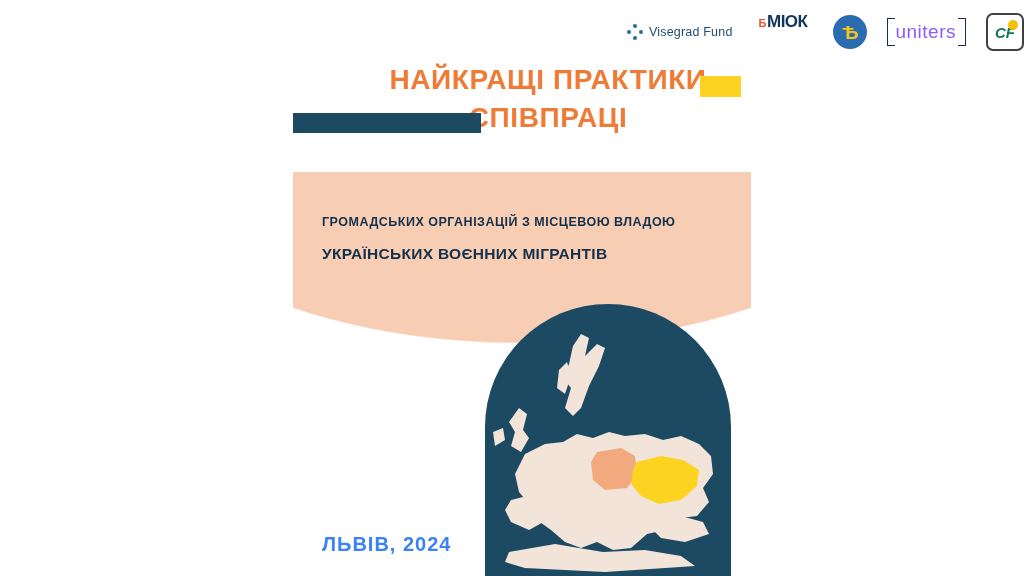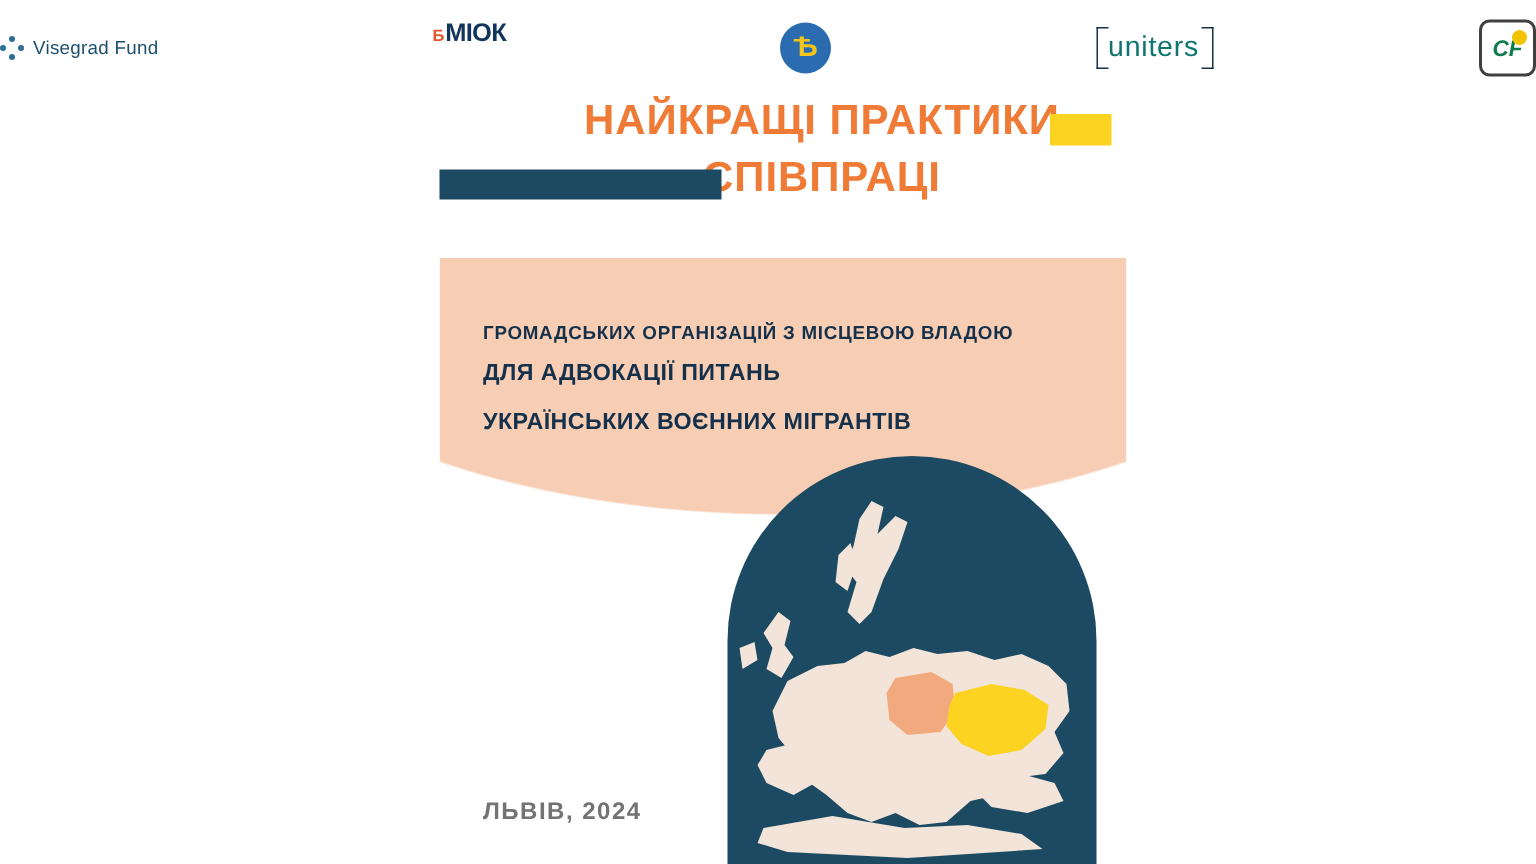--- a/index.html
+++ b/index.html
@@ -23,21 +23,21 @@
 
   
   .logo-bar {
     position: absolute;
     top: 10px;
     left: 0;
     width: 1024px;
     height: 44px;
     display: flex;
     align-items: center;
-    justify-content: space-between;
+    justify-content: flex-end;
     gap: 26px;
   }
   .logo {
     display: flex;
     align-items: center;
     height: 40px;
   }
 
   
   .logo-visegrad {
@@ -103,21 +103,21 @@
     color: #f5c518;
     font-size: 19px;
     line-height: 1;
     font-weight: bold;
   }
 
   
   .logo-uniters {
     display: flex;
     align-items: center;
-    color: #0f766e;
+    color: #8b5cf6;
     font-size: 19px;
     letter-spacing: .5px;
     position: relative;
     padding: 3px 4px 3px 2px;
   }
   .logo-uniters:before,
   .logo-uniters:after {
     content: "";
     position: absolute;
     width: 7px;
@@ -242,22 +242,22 @@
   .arch svg {
     position: absolute;
     left: 0;
     top: 0;
   }
 
   .city-year {
     position: absolute;
     left: 322px;
     top: 533px;
-    color: #737373;
-    font-size: 16px;
+    color: #3b82f6;
+    font-size: 20px;
     font-weight: bold;
     letter-spacing: 1px;
   }
 </style>
 </head>
 <body>
 
 <div class="page">
 
   <div class="logo-bar">
@@ -305,21 +305,20 @@
       <div class="title-line l2">СПІВПРАЦІ</div>
     </div>
   </div>
   <div class="mark-yellow"></div>
   <div class="mark-navy"></div>
 
   <div class="peach-inner"></div>
 
   <div class="subtitle-block">
     <div class="sub-small">ГРОМАДСЬКИХ ОРГАНІЗАЦІЙ З МІСЦЕВОЮ ВЛАДОЮ</div>
-    <div class="sub-big">ДЛЯ АДВОКАЦІЇ ПИТАНЬ</div>
     <div class="sub-big" style="margin-top:12px">УКРАЇНСЬКИХ ВОЄННИХ МІГРАНТІВ</div>
   </div>
 
   <div class="arch">
     <svg width="246" height="272" viewBox="0 0 246 272">
 
       <path fill="#f2e4d8" d="M88 42 L96 30 L104 34 L100 52 L112 40 L120 44 L114 62 L104 82 L96 104 L88 112 L80 104 L86 84 L78 74 L84 60 Z"></path>
       <path fill="#f2e4d8" d="M74 66 L82 58 L86 72 L80 90 L72 84 Z"></path>
 
       <path fill="#f2e4d8" d="M24 118 L34 104 L42 110 L38 126 L44 134 L36 148 L26 142 L30 128 Z"></path>

